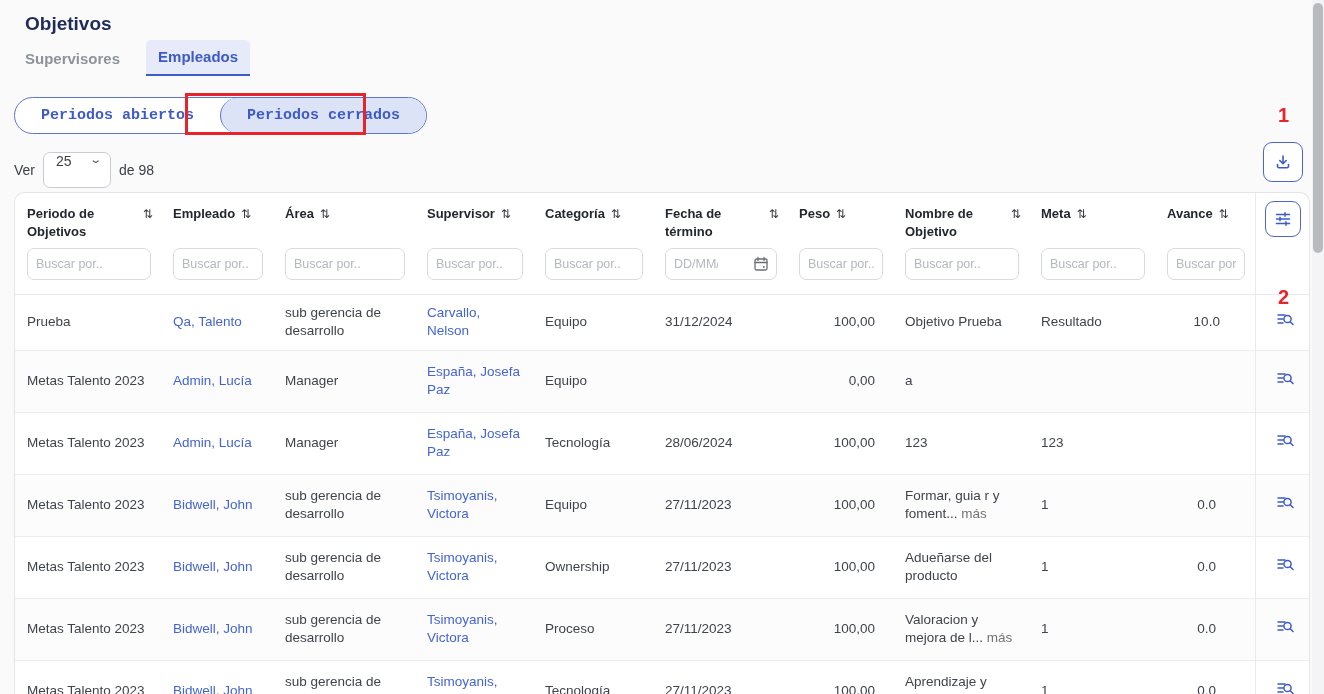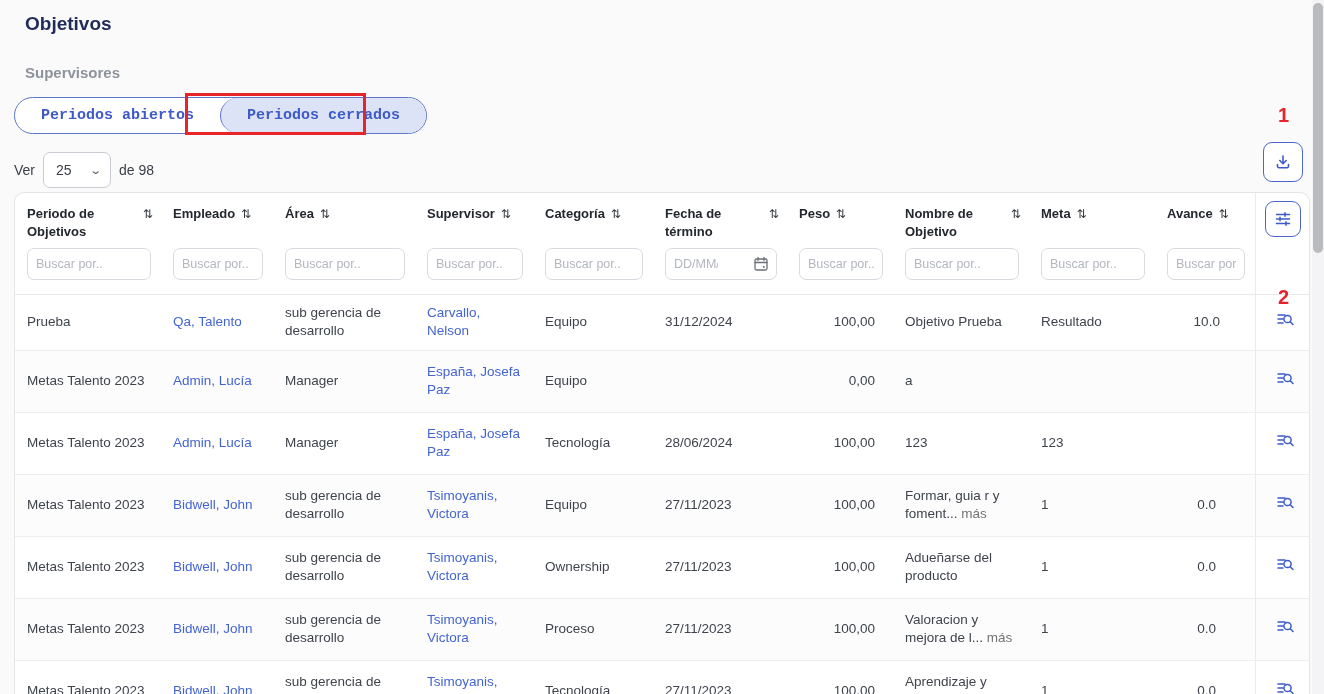--- a/index.html
+++ b/index.html
@@ -3,39 +3,39 @@
 <meta charset="utf-8">
 <style>
   * { margin:0; padding:0; box-sizing:border-box; }
   html,body { background:#fafafb; }
   .page {
     position:relative; width:1324px; height:694px; overflow:hidden;
     background:#fafafb; font-family:"Liberation Sans", sans-serif; color:#3e434b;
   }
   
   .page-title { position:absolute; left:25px; top:13px; font-size:19px; font-weight:700; color:#1f2b58; }
-  .tabs { position:absolute; left:25px; top:56px; display:flex; gap:14px; align-items:flex-end; }
+  .tabs { position:absolute; left:25px; top:40px; display:flex; gap:14px; align-items:flex-end; }
   .tab { font-size:15px; font-weight:600; padding:8px 12px 9px; cursor:pointer; }
   .tab.inactive { color:#8d929b; padding-left:0; }
   .tab.active {
     color:#3d5ac8; background:#e7eaf8; border-radius:5px 5px 0 0;
     border-bottom:2px solid #3d5ac8;
   }
   .segmented {
     position:absolute; left:14px; top:97px; display:flex; height:37px;
     border:1px solid #5e76cf; border-radius:19px; overflow:hidden; background:#fff;font-family:Liberation Mono, monospace;
   }
   .segment {
     display:flex; align-items:center; padding:0 26px; font-size:15px; font-weight:600;
     color:#3d5ac8; cursor:pointer; white-space:nowrap;
   }
   .segment.selected { background:#dde3f7; border-left:1px solid #5e76cf; border-radius:18px; }
   .controls-row { position:absolute; left:14px; top:146px; display:flex; align-items:center; font-size:14px; color:#3a3f47;margin-top:6px; }
   .select-box {
-    display:flex; align-items:center; justify-content:space-between;
+    display:flex; align-items:flex-start; justify-content:space-between;
     width:68px; height:36px; margin:0 8px; padding:0 10px 0 12px;
     border:1px solid #c9ccd2; border-radius:7px; background:#fff; font-size:14px; cursor:pointer;
   }
   .chev { font-size:11px; color:#555a61; transform:scaleX(1.4); }
   .dl-btn {
     position:absolute; left:1263px; top:142px; width:40px; height:40px;
     border:1px solid #4d66cd; border-radius:9px; background:#fff; cursor:pointer;
     display:flex; align-items:center; justify-content:center;
   }
   
@@ -90,20 +90,21 @@
 </style>
 </head>
 <body>
 
 <div class="page">
 
   <div class="page-title">Objetivos</div>
 
   <div class="tabs">
     <div class="tab inactive">Supervisores</div>
+    <div class="tab active">Empleados</div>
   </div>
 
   <div class="segmented">
     <div class="segment">Periodos abiertos</div>
     <div class="segment selected">Periodos cerrados</div>
   </div>
   <div class="anno-box"></div>
   <div class="anno-num n1">1</div>
   <div class="anno-num n2">2</div>
 

